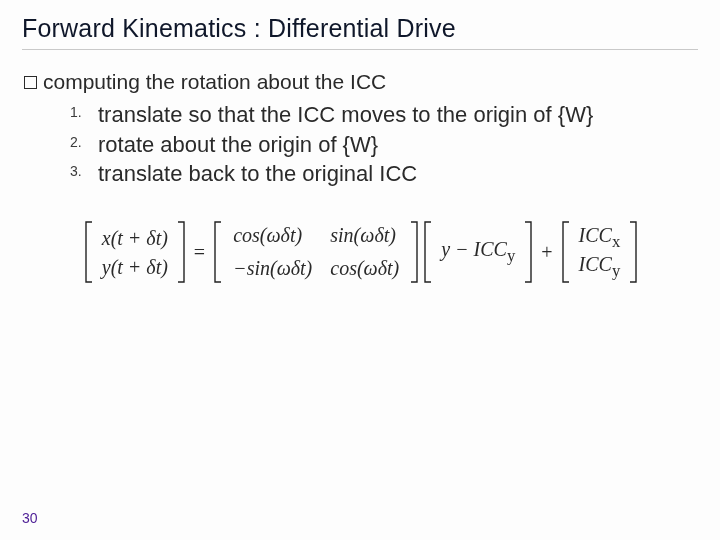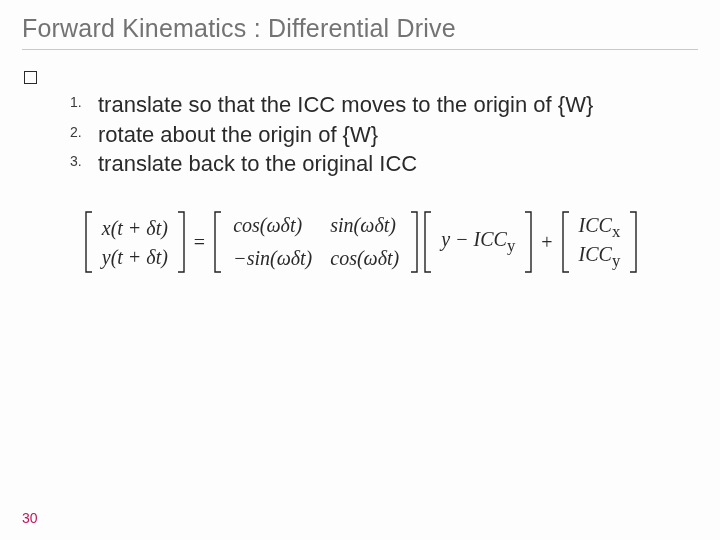--- a/index.html
+++ b/index.html
@@ -16,21 +16,21 @@
   .slide {
     box-sizing: border-box;
     width: 720px;
     height: 540px;
     padding: 14px 22px 18px 22px;
     position: relative;
   }
   .title {
     font-size: 25px;
     font-weight: 400;
-    color: #737373;
+    color: #0f172a;
     letter-spacing: 0.2px;
     padding-bottom: 6px;
     border-bottom: 1px solid #c9c9c9;
   }
   .body {
     margin-top: 20px;
     margin-left: 2px;
   }
   .bullet-row {
     display: flex;
@@ -109,32 +109,33 @@
   .mat2 .cell { white-space: nowrap; }
   .op {
     font-style: normal;
     padding: 0 4px;
   }
   .page-num {
     position: absolute;
     left: 22px;
     bottom: 14px;
     font-size: 14px;
-    color: #be185d;
+    color: #4c1d95;
   }
 </style>
 </head>
 <body>
 
 <div class="slide">
   <div class="title">Forward Kinematics : Differential Drive</div>
 
   <div class="body">
     <div class="bullet-row">
       <span class="bullet-box"></span>
+      <span>computing the rotation about the ICC</span>
     </div>
 
     <ol class="sublist">
       <li>translate so that the ICC moves to the origin of {W}</li>
       <li>rotate about the origin of {W}</li>
       <li>translate back to the original ICC</li>
     </ol>
 
     <div class="equation">
       <div class="eq-row">

